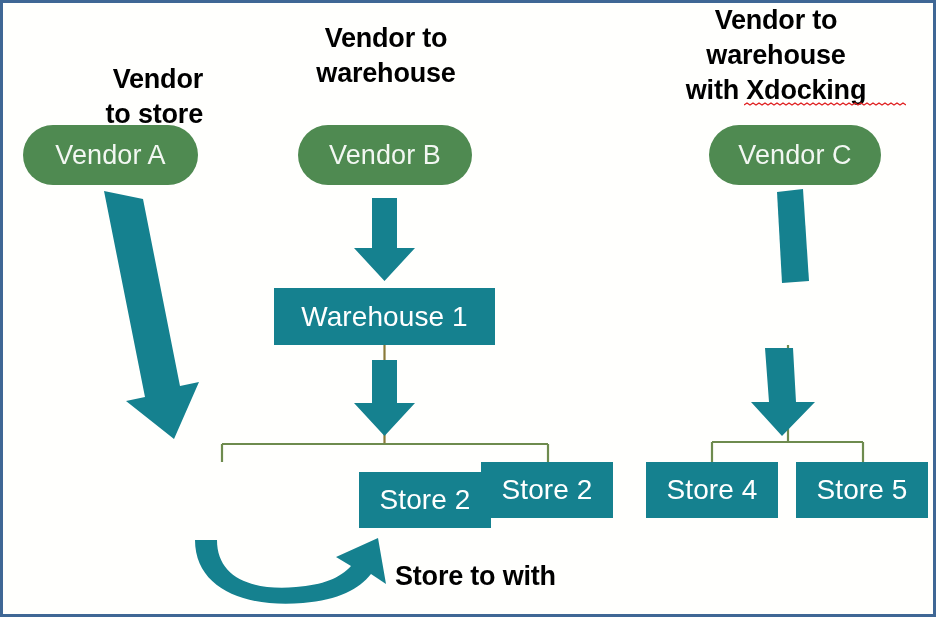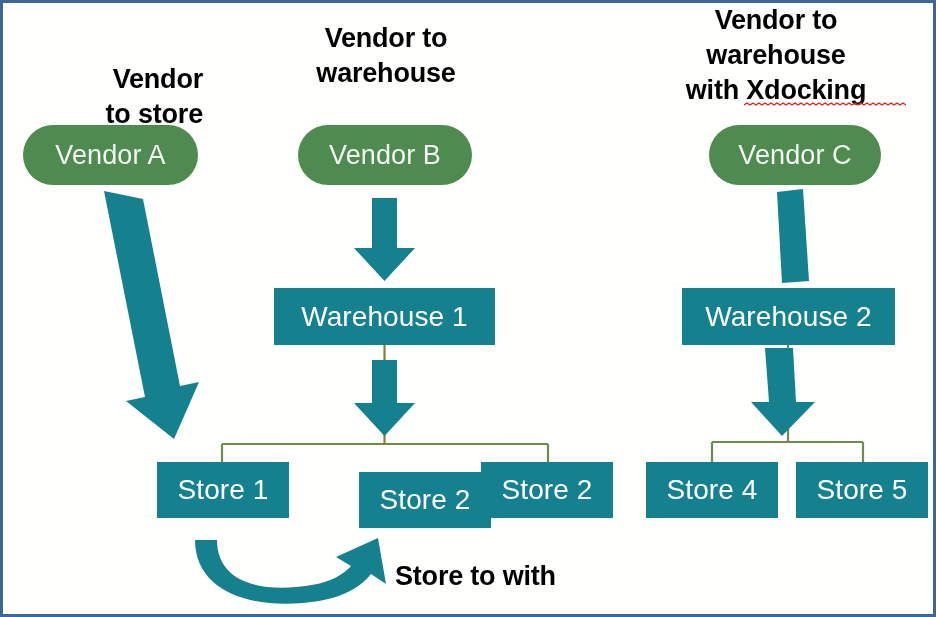--- a/index.html
+++ b/index.html
@@ -195,23 +195,21 @@
   </svg>
 
   <div class="vendor-pill" id="vendor-1">Vendor B</div>
 
   <div class="vendor-pill" id="vendor-0">Vendor A</div>
 
   <div class="vendor-pill" id="vendor-2">Vendor C</div>
 
   <div class="node-box" id="warehouse-0">Warehouse 1</div>
 
-  <div class="node-box" id="warehouse-1">Warehouse 2</div>
-
-  <div class="node-box" id="store-0">Store 1</div>
+
 
   <div class="node-box" id="store-1">Store 2</div>
 
   <div class="node-box" id="store-2">Store 2</div>
 
   <div class="node-box" id="store-3">Store 4</div>
 
   <div class="node-box" id="store-4">Store 5</div>
 
   <div id="s2s-label">Store to with</div>

